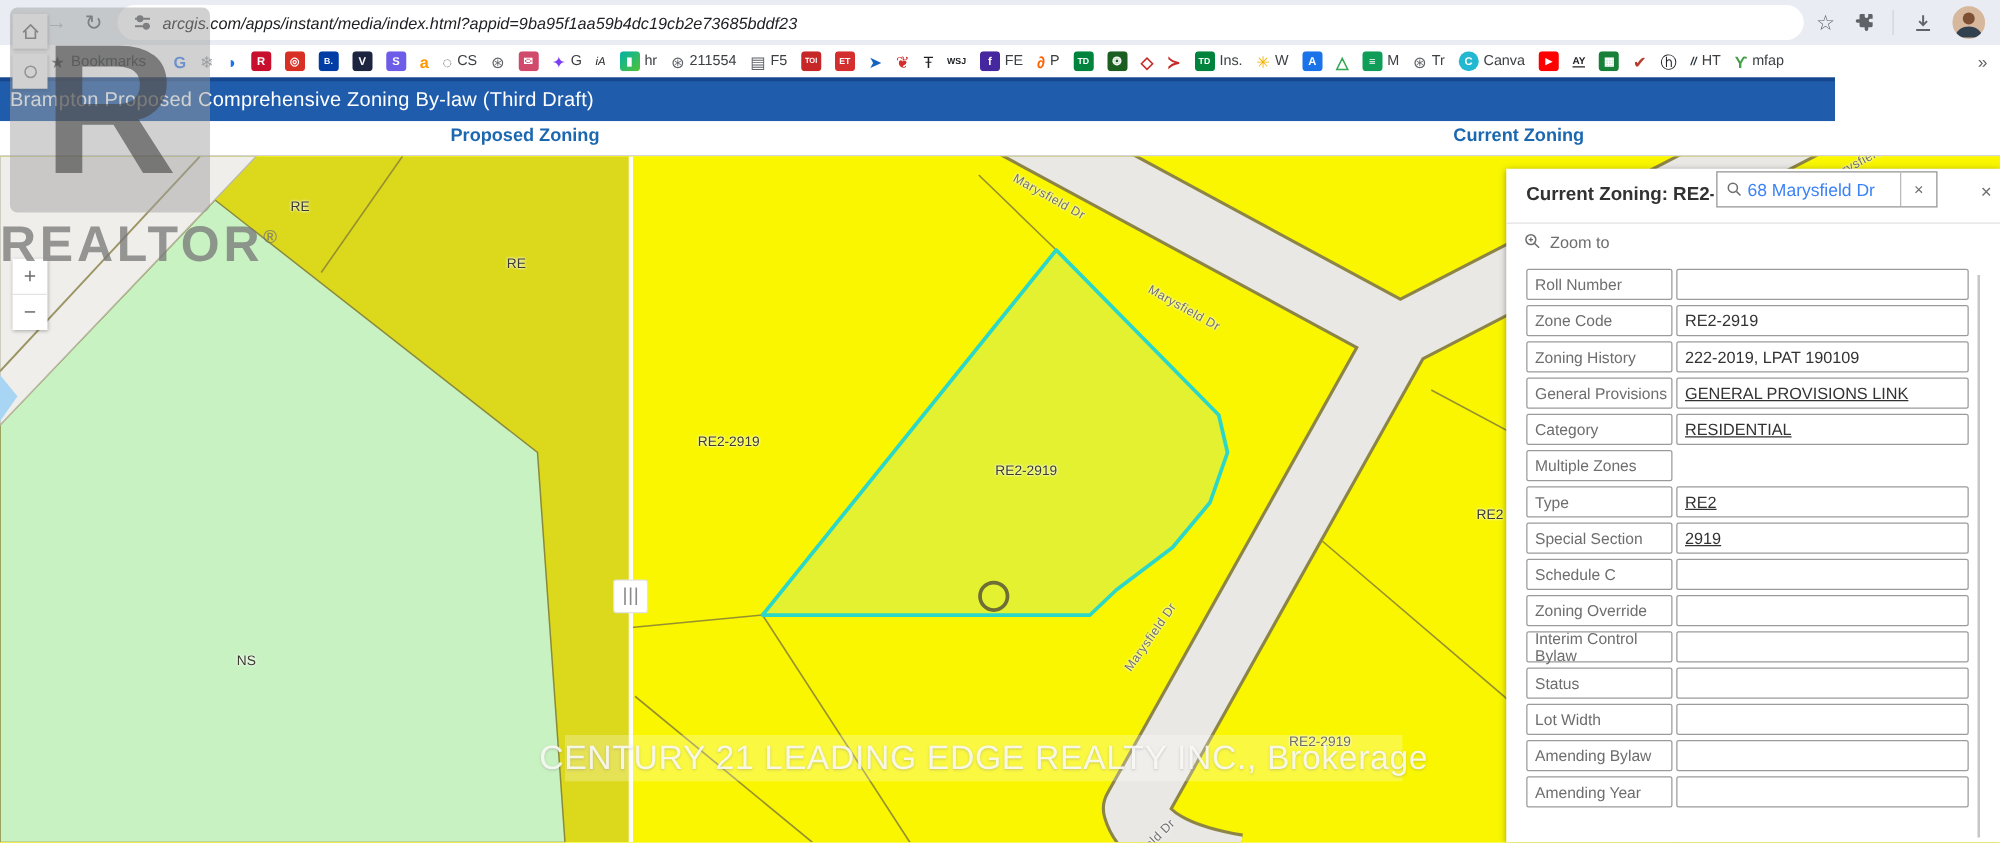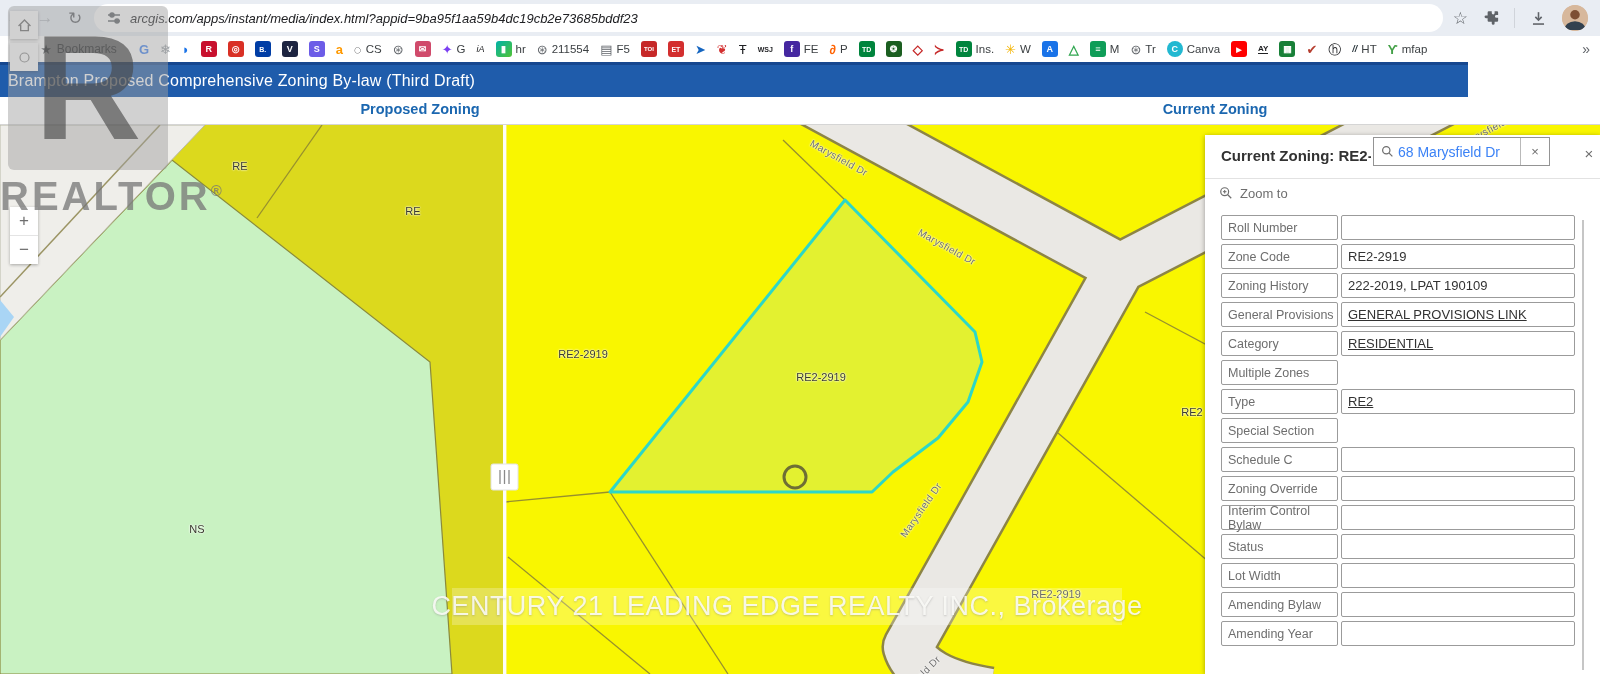--- a/index.html
+++ b/index.html
@@ -427,20 +427,23 @@
         <div class="cell l" data-name="attr-label">Multiple Zones</div>
       </div>
       <div class="arow" data-name="attr-row">
         <div class="cell l" data-name="attr-label">Type</div>
         <div class="cell v" data-name="attr-value">
           <span class="lk">RE2</span>
         </div>
       </div>
       <div class="arow" data-name="attr-row">
         <div class="cell l" data-name="attr-label">Special Section</div>
+        <div class="cell v" data-name="attr-value">
+          <span class="lk">2919</span>
+        </div>
       </div>
       <div class="arow" data-name="attr-row">
         <div class="cell l" data-name="attr-label">Schedule C</div>
         <div class="cell v" data-name="attr-value"></div>
       </div>
       <div class="arow" data-name="attr-row">
         <div class="cell l" data-name="attr-label">Zoning Override</div>
         <div class="cell v" data-name="attr-value"></div>
       </div>
       <div class="arow" data-name="attr-row">

